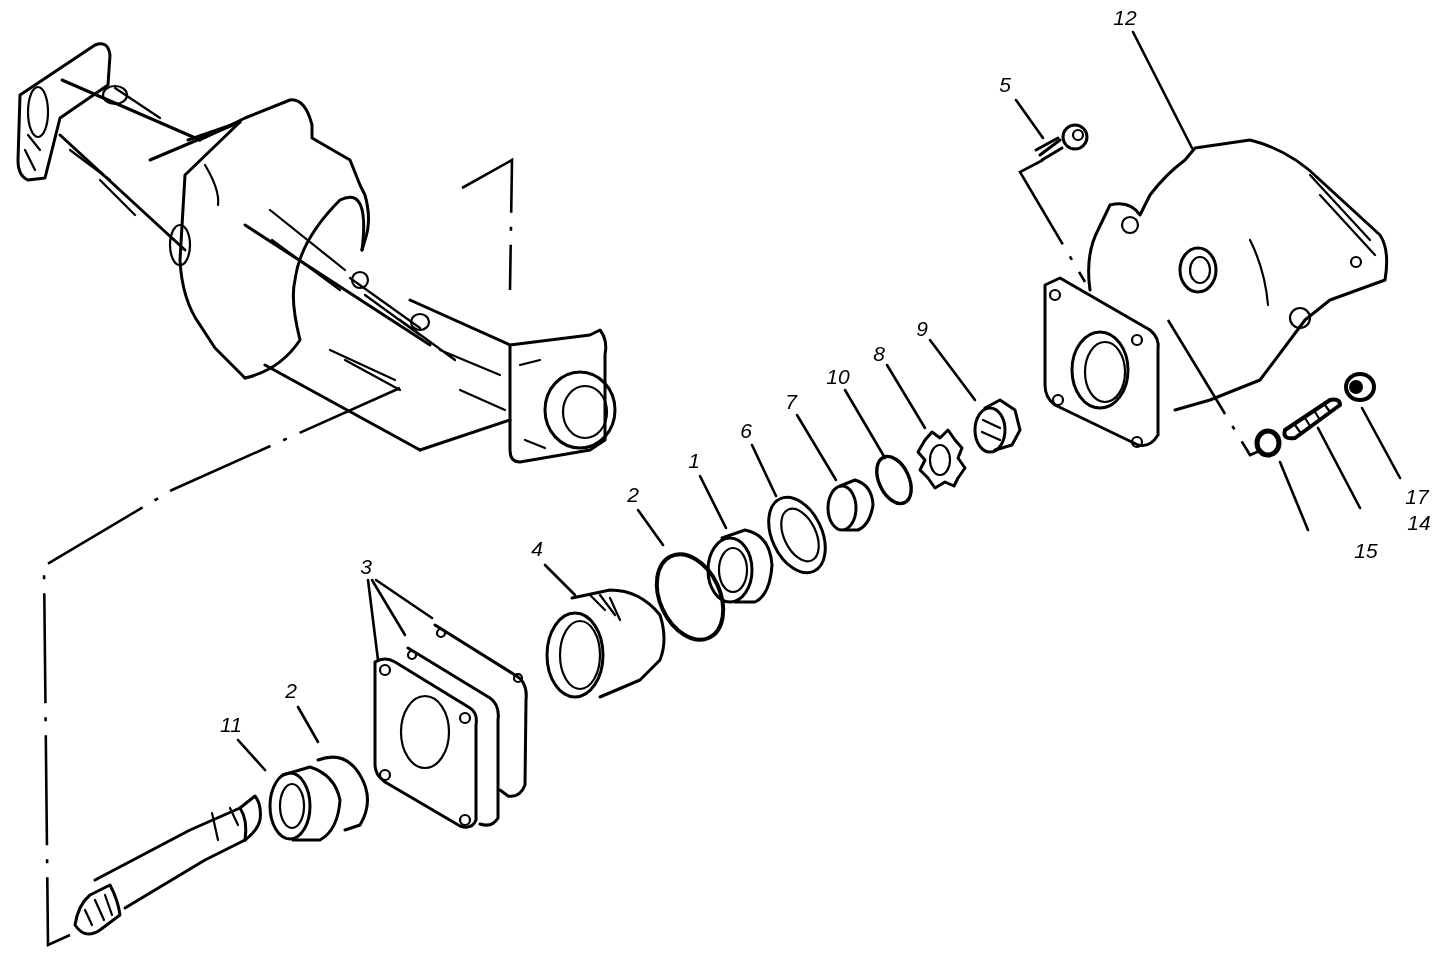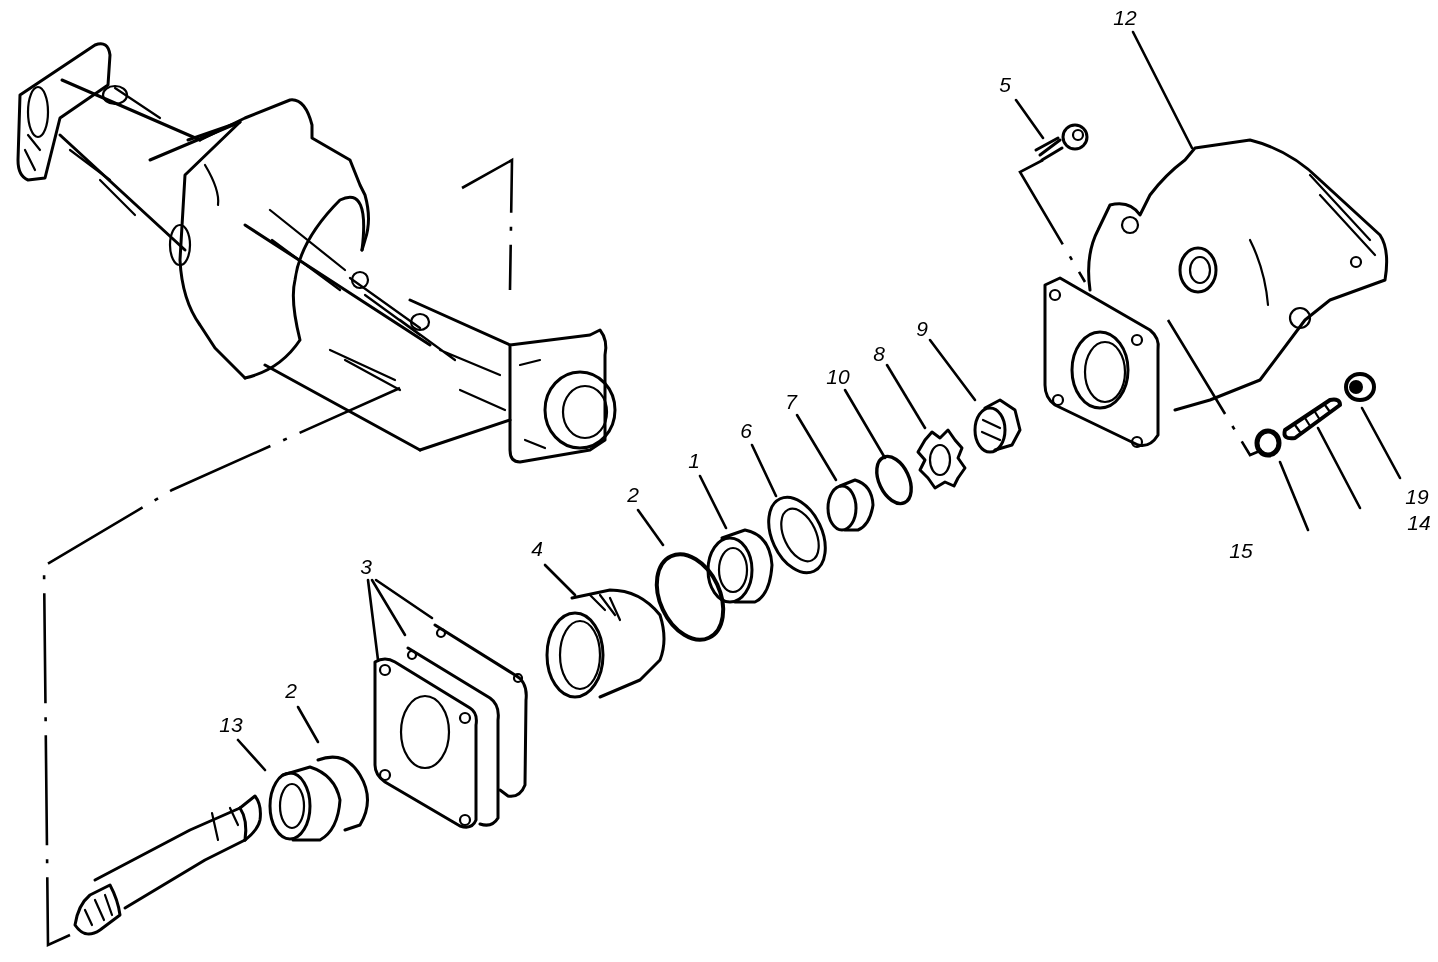--- a/index.html
+++ b/index.html
@@ -182,17 +182,17 @@
 <div class="callout" style="left:633px;top:494px">2</div>
 <div class="callout" style="left:291px;top:690px">2</div>
 <div class="callout" style="left:366px;top:566px">3</div>
 <div class="callout" style="left:537px;top:548px">4</div>
 <div class="callout" style="left:1005px;top:84px">5</div>
 <div class="callout" style="left:746px;top:430px">6</div>
 <div class="callout" style="left:791px;top:401px">7</div>
 <div class="callout" style="left:879px;top:353px">8</div>
 <div class="callout" style="left:922px;top:328px">9</div>
 <div class="callout" style="left:838px;top:376px">10</div>
-<div class="callout" style="left:231px;top:724px">13</div>
+<div class="callout" style="left:231px;top:724px">11</div>
 <div class="callout" style="left:1125px;top:17px">12</div>
-<div class="callout" style="left:1417px;top:496px">19</div>
+<div class="callout" style="left:1417px;top:496px">17</div>
 <div class="callout" style="left:1419px;top:522px">14</div>
-<div class="callout" style="left:1241px;top:550px">15</div>
+<div class="callout" style="left:1366px;top:550px">15</div>
 
 </body></html>

